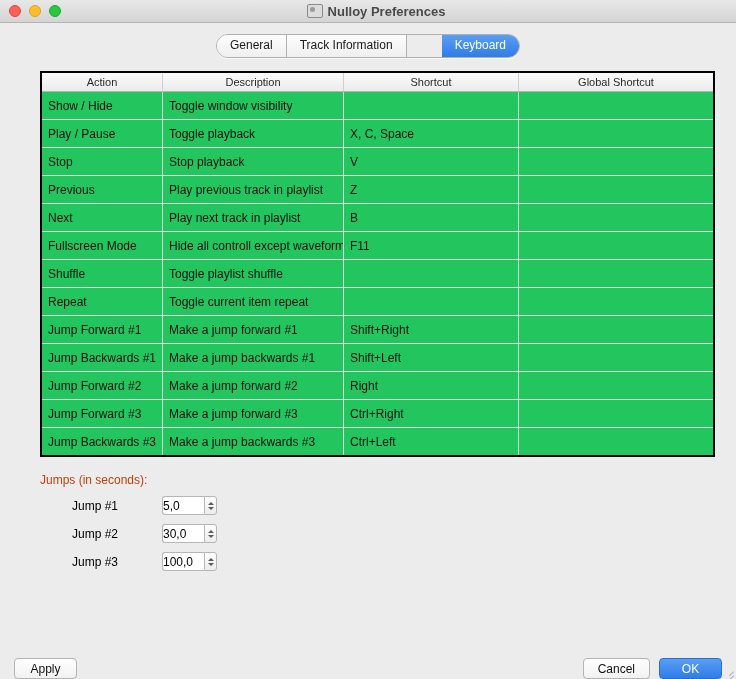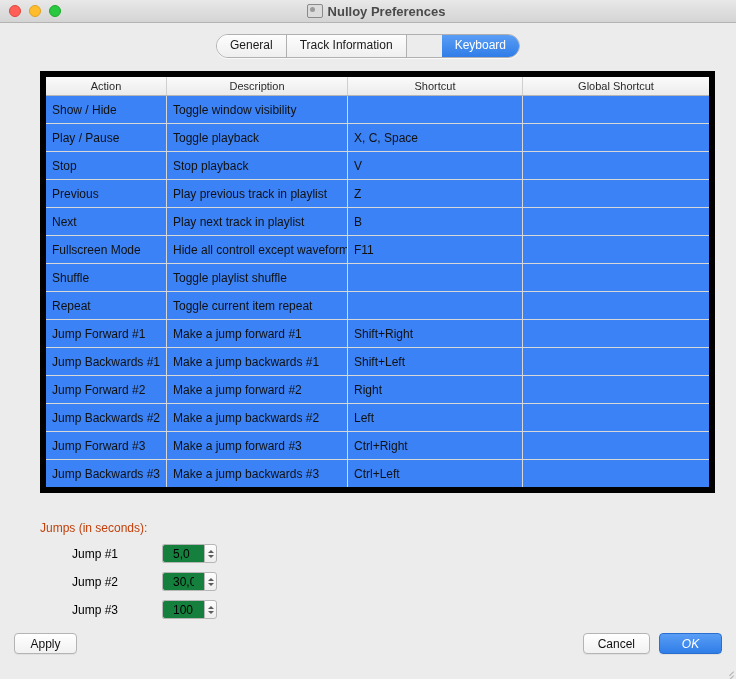--- a/index.html
+++ b/index.html
@@ -102,23 +102,23 @@
     line-height: 15px;
     cursor: default;
   }
   .tab:last-child { border-right: none; margin-left: 35px; }
   .tab.active {
     background: linear-gradient(to bottom, #5a9ef5, #2f7de8);
     color: #fff;
   }
   
   .table-wrap {
-    margin: 13px 21px 12px 40px;
-    border: 6px solid #000000;
-    background: #3b82f6;
+    margin: 13px 21px 0 40px;
+    border: 2px solid #000000;
+    background: #22c55e;
     flex: 0 0 auto;
   }
   table {
     border-collapse: collapse;
     width: 100%;
     table-layout: fixed;
   }
   thead th {
     background: linear-gradient(to bottom, #fbfbfb, #ebebeb);
     border-bottom: 1px solid #b5b5b5;
@@ -176,22 +176,22 @@
   }
   .spin input {
     width: 42px;
     height: 19px;
     box-sizing: border-box;
     border: 1px solid #b6b6b6;
     border-radius: 3px 0 0 3px;
     border-right: none;
     font-family: "Liberation Sans", sans-serif;
     font-size: 12px;
-    padding: 0 10px;
-    background: #15803d;
+    padding: 0 0;
+    background: #ffffff;
     color: #000;
     outline: none;
   }
   .stepper {
     width: 13px;
     height: 19px;
     box-sizing: border-box;
     border: 1px solid #b6b6b6;
     border-radius: 0 3px 3px 0;
     background: linear-gradient(to bottom, #fdfdfd, #ededed);
@@ -208,21 +208,21 @@
   }
   .arrow-up { border-bottom: 3px solid #5a5a5a; }
   .arrow-down { border-top: 3px solid #5a5a5a; }
   
   .bottom {
     position: absolute;
     left: 0; right: 0;
     bottom: 0;
     height: 46px;
     display: flex;
-    align-items: flex-start;
+    align-items: flex-end;
     padding: 0 14px;
     box-sizing: border-box;
   }
   .btn {
     font-family: "Liberation Sans", sans-serif;
     font-size: 12px;
     height: 21px;
     min-width: 63px;
     padding: 0 14px;
     border: 1px solid #b4b4b4;
@@ -230,21 +230,20 @@
     background: linear-gradient(to bottom, #ffffff, #f1f1f1);
     color: #111;
     cursor: default;
     box-shadow: 0 1px 0 rgba(0,0,0,0.05);
   }
   .btn.primary {
     background: linear-gradient(to bottom, #5a9ef5, #2f7de8);
     border-color: #2a6fd0;
     color: #fff;
     min-width: 63px;
-    font-style: italic;
   }
   .spacer { flex: 1; }
   .right-btns { display: flex; gap: 9px; }
   .resize-grip {
     position: absolute;
     right: 2px; bottom: 2px;
     width: 12px; height: 12px;
   }
   .resize-grip i {
     position: absolute;
@@ -346,26 +345,20 @@
         <tr>
           <td>Jump Backwards #1</td>
           <td>Make a jump backwards #1</td>
           <td>Shift+Left</td>
           <td></td>
         </tr>
         <tr>
           <td>Jump Forward #2</td>
           <td>Make a jump forward #2</td>
           <td>Right</td>
-          <td></td>
-        </tr>
-        <tr>
-          <td>Jump Backwards #2</td>
-          <td>Make a jump backwards #2</td>
-          <td>Left</td>
           <td></td>
         </tr>
         <tr>
           <td>Jump Forward #3</td>
           <td>Make a jump forward #3</td>
           <td>Ctrl+Right</td>
           <td></td>
         </tr>
         <tr>
           <td>Jump Backwards #3</td>

